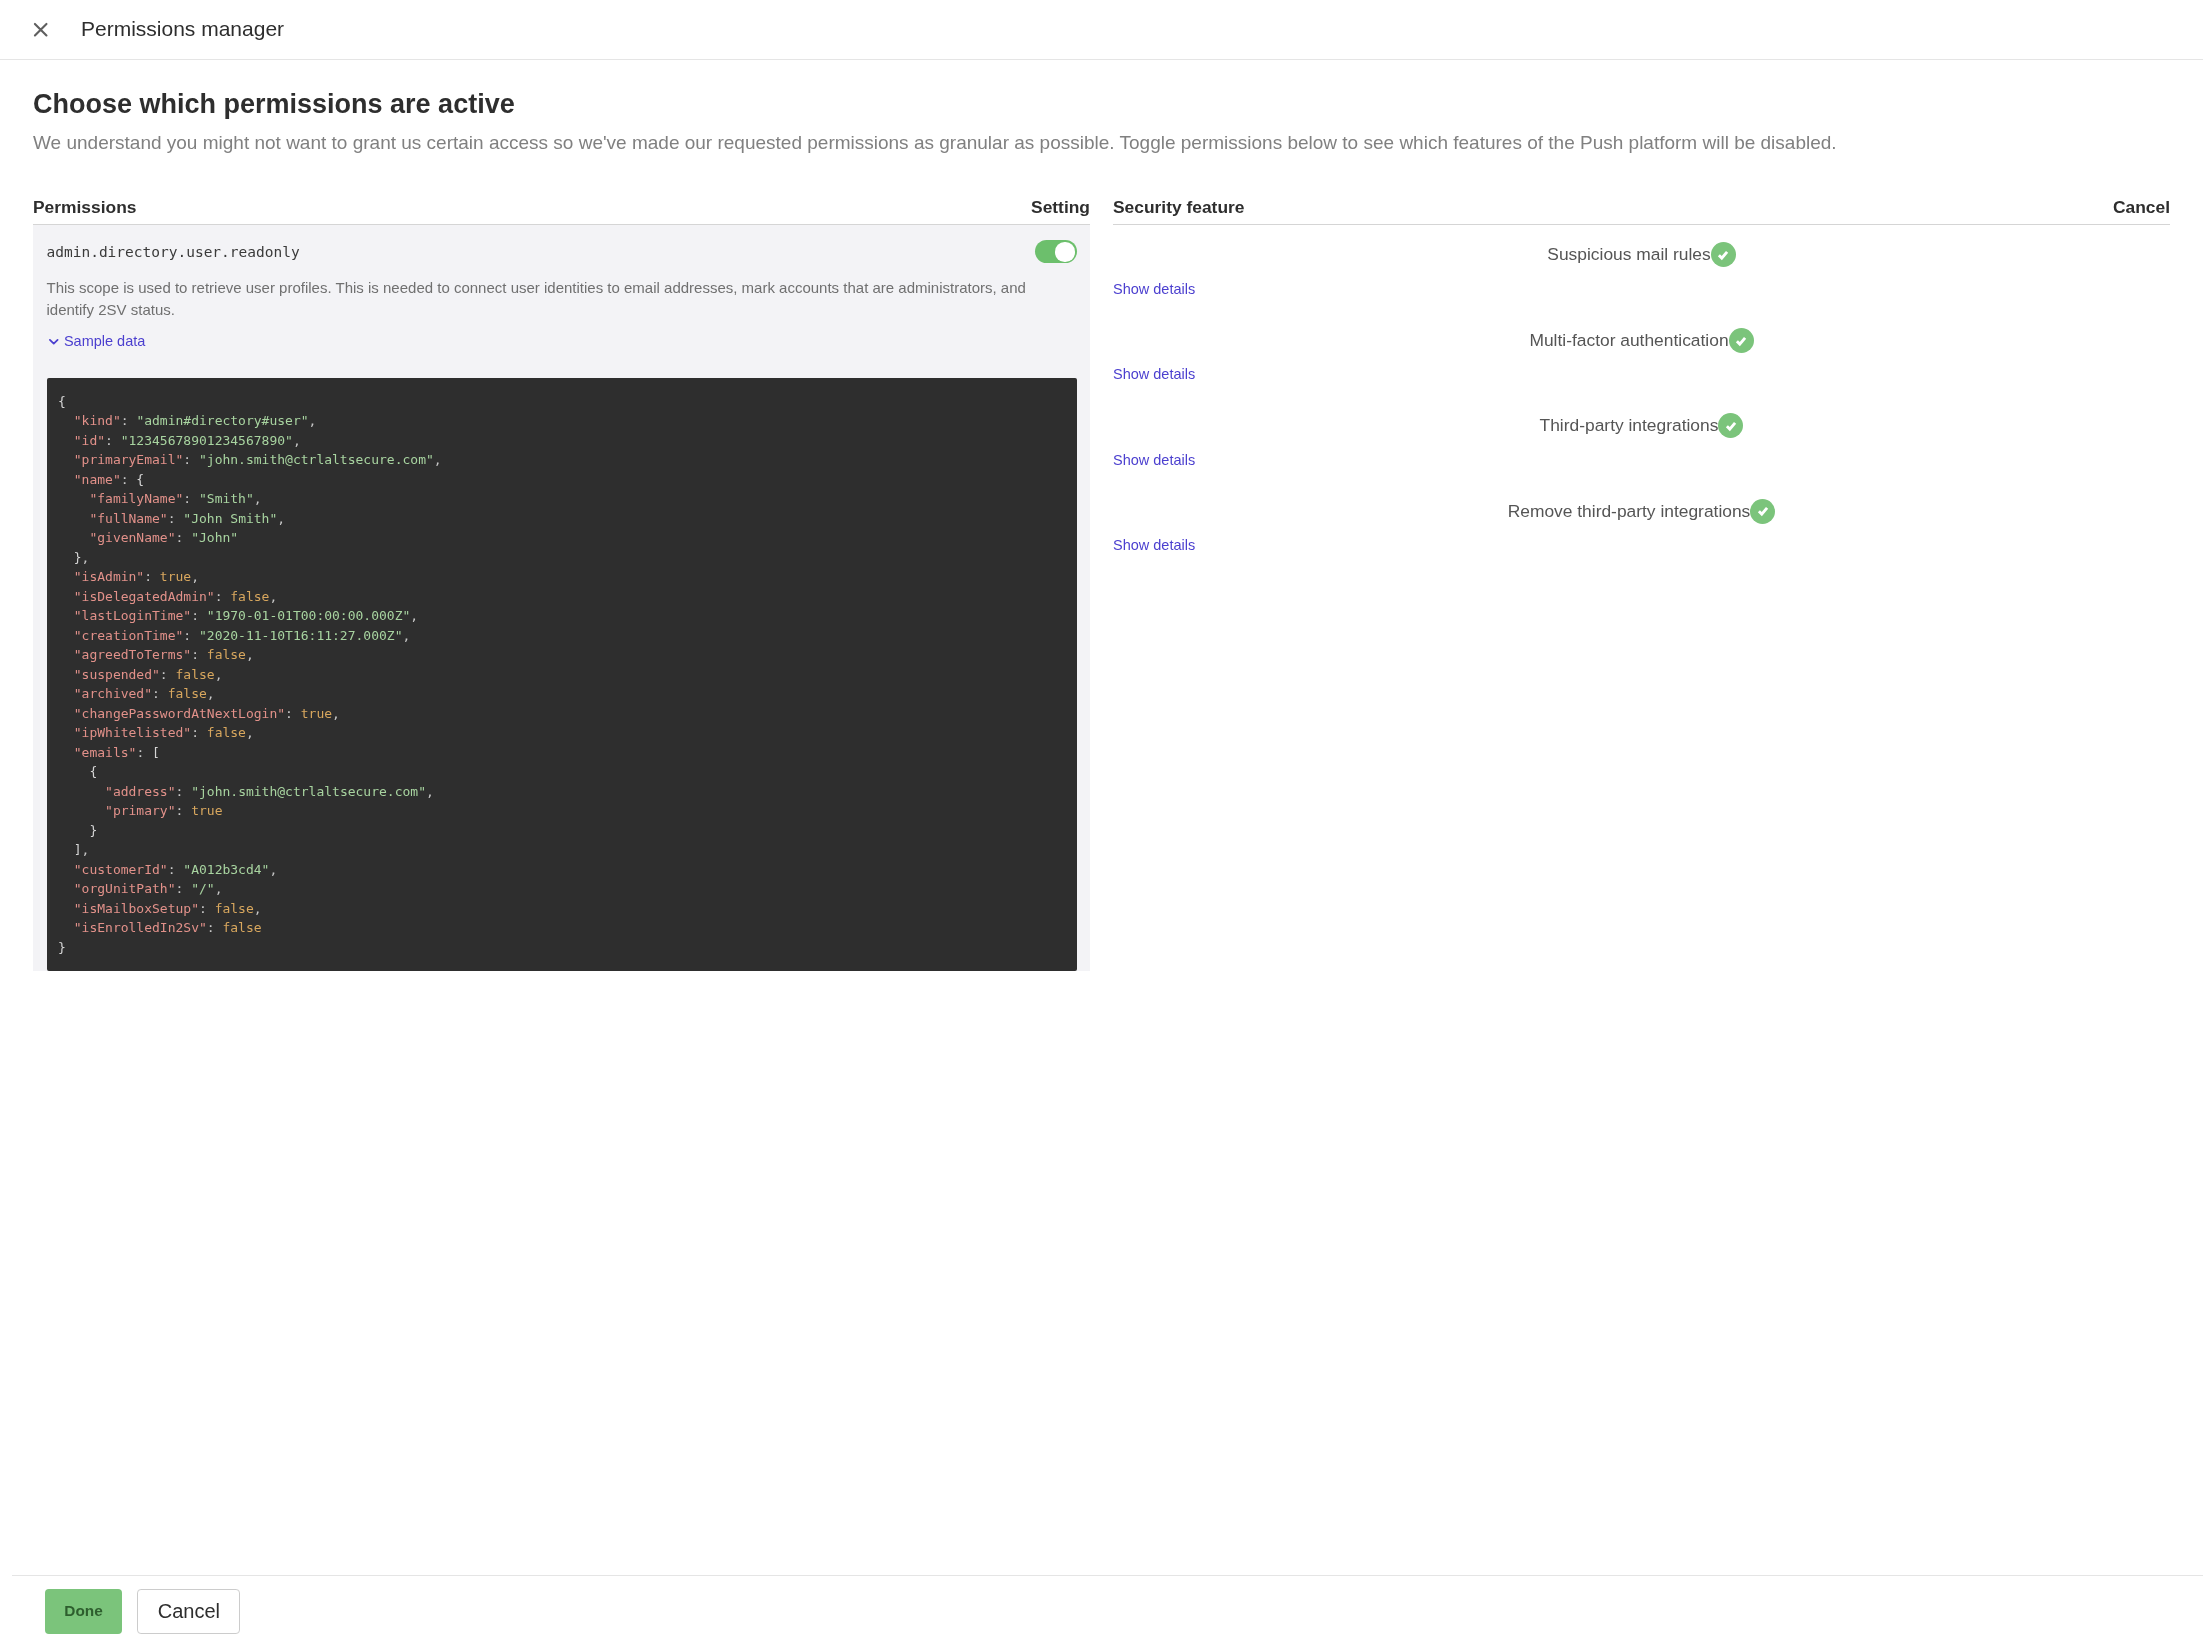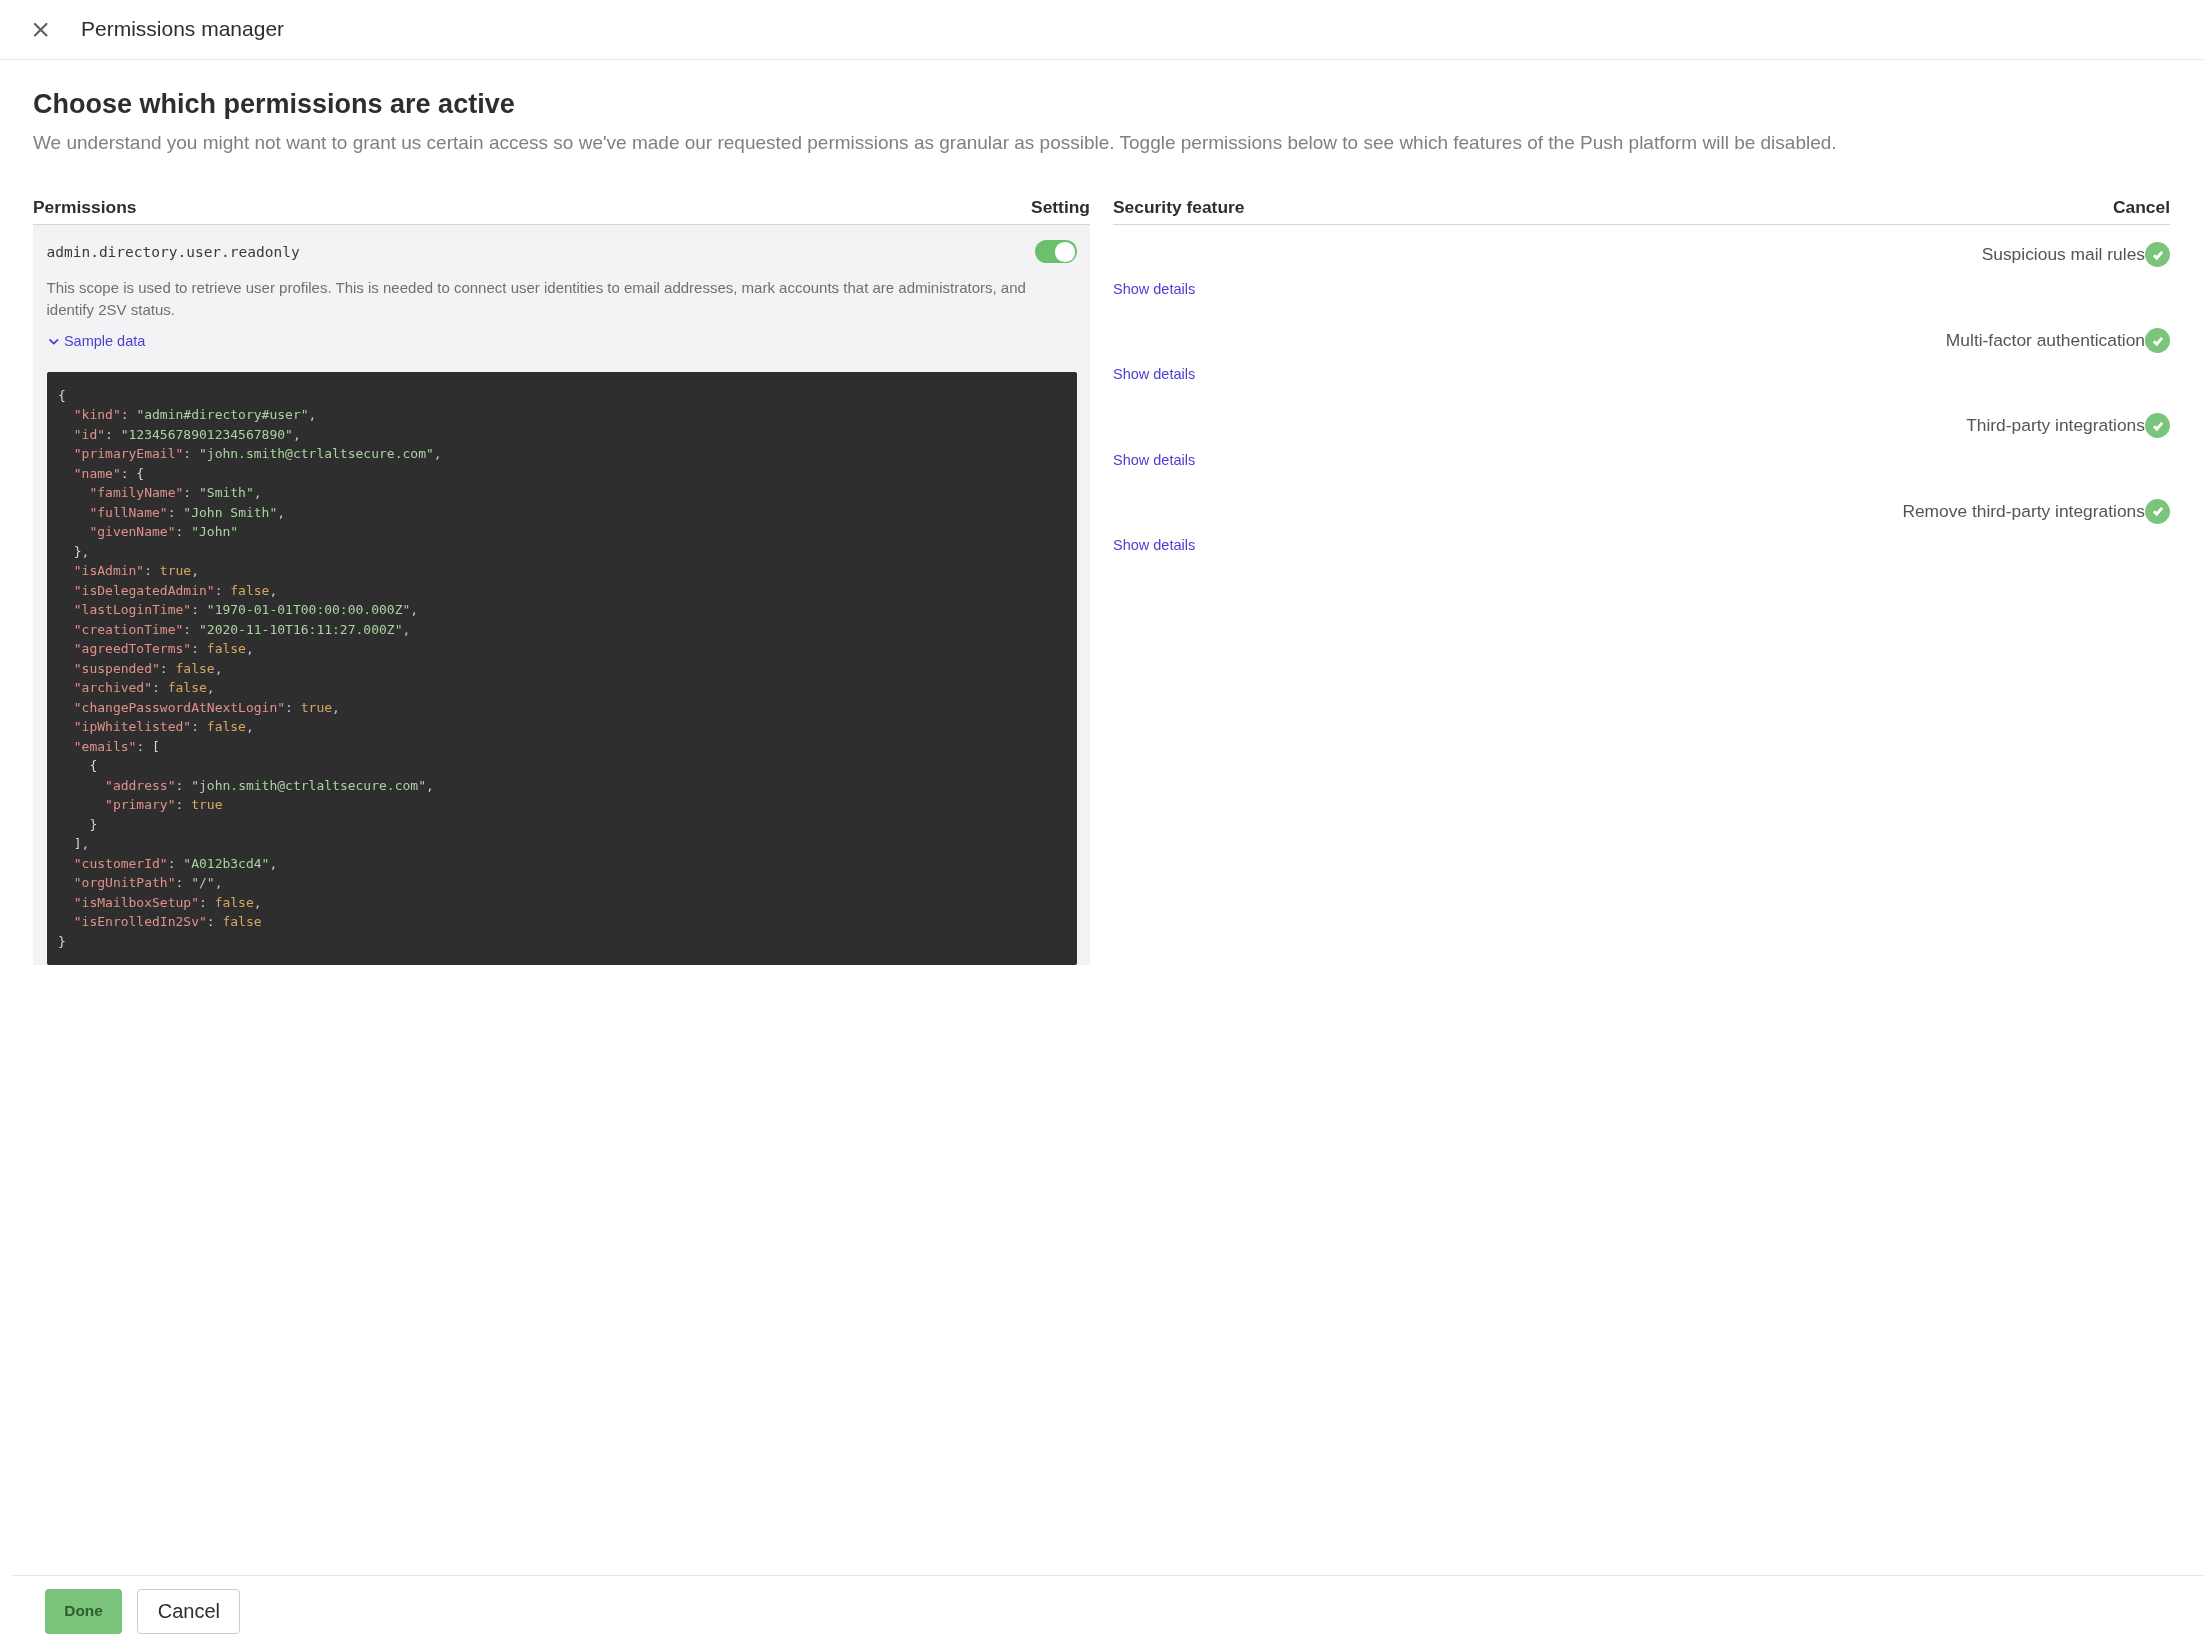--- a/index.html
+++ b/index.html
@@ -108,21 +108,21 @@
   color: #707070;
   line-height: 1.5;
   margin-bottom: 11.6px;
 }
 .sample-toggle {
   display: flex;
   align-items: center;
   color: #4b3fcf;
   font-size: 14.5px;
   cursor: pointer;
-  margin-bottom: 23px;
+  margin-bottom: 29px;
   text-align: center;
 }
 .sample-toggle svg {
   margin-right: 3.9px;
 }
 .code-block {
   background: #2e2e2e;
   color: #d6d6d6;
   font-family: "Menlo", "Consolas", monospace;
   font-size: 13px;
@@ -135,21 +135,21 @@
 .tok-key { color: #e2918a; }
 .tok-str { color: #a8d4a0; }
 .tok-bool { color: #d8a75e; }
 .tok-punc { color: #c8c8c8; }
 
 .feature-item {
   padding: 17.4px 0 13.5px 0;
 }
 .feature-row {
   display: flex;
-  justify-content: flex-end;
+  justify-content: center;
   align-items: center;
   margin-bottom: 13.5px;
 }
 .feature-name {
   font-size: 17.4px;
   color: #555;
 }
 .status-check {
   width: 25px;
   height: 25px;

